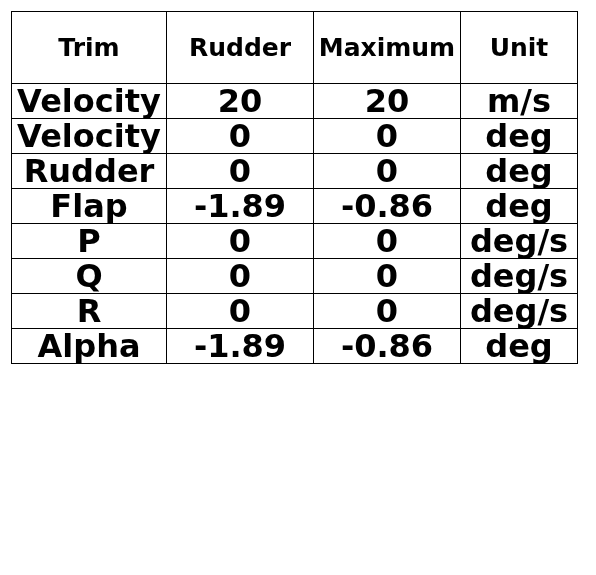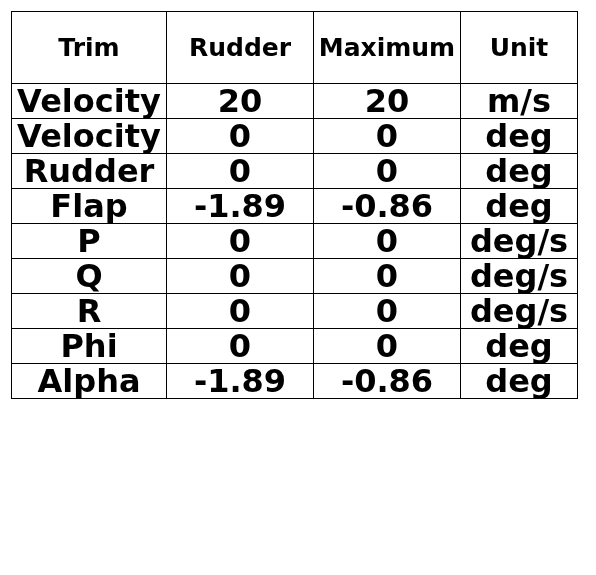--- a/index.html
+++ b/index.html
@@ -111,26 +111,20 @@
           <td>0</td>
           <td>deg/s</td>
         </tr>
         <tr>
           <td>R</td>
           <td>0</td>
           <td>0</td>
           <td>deg/s</td>
         </tr>
         <tr>
-          <td>Phi</td>
-          <td>0</td>
-          <td>0</td>
-          <td>deg</td>
-        </tr>
-        <tr>
           <td>Alpha</td>
           <td>-1.89</td>
           <td>-0.86</td>
           <td>deg</td>
         </tr>
       </tbody>
   </table>
 </div>
 
 </body></html>

